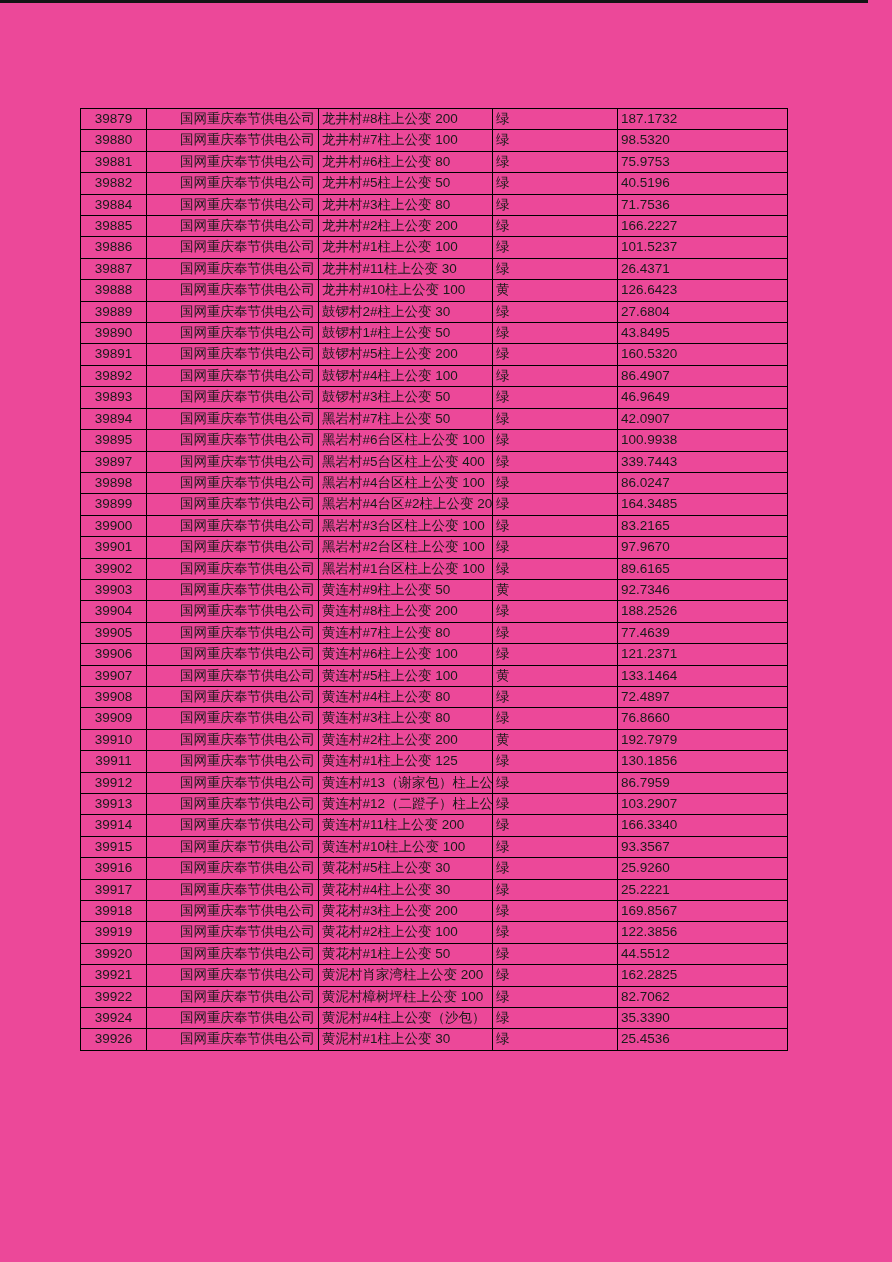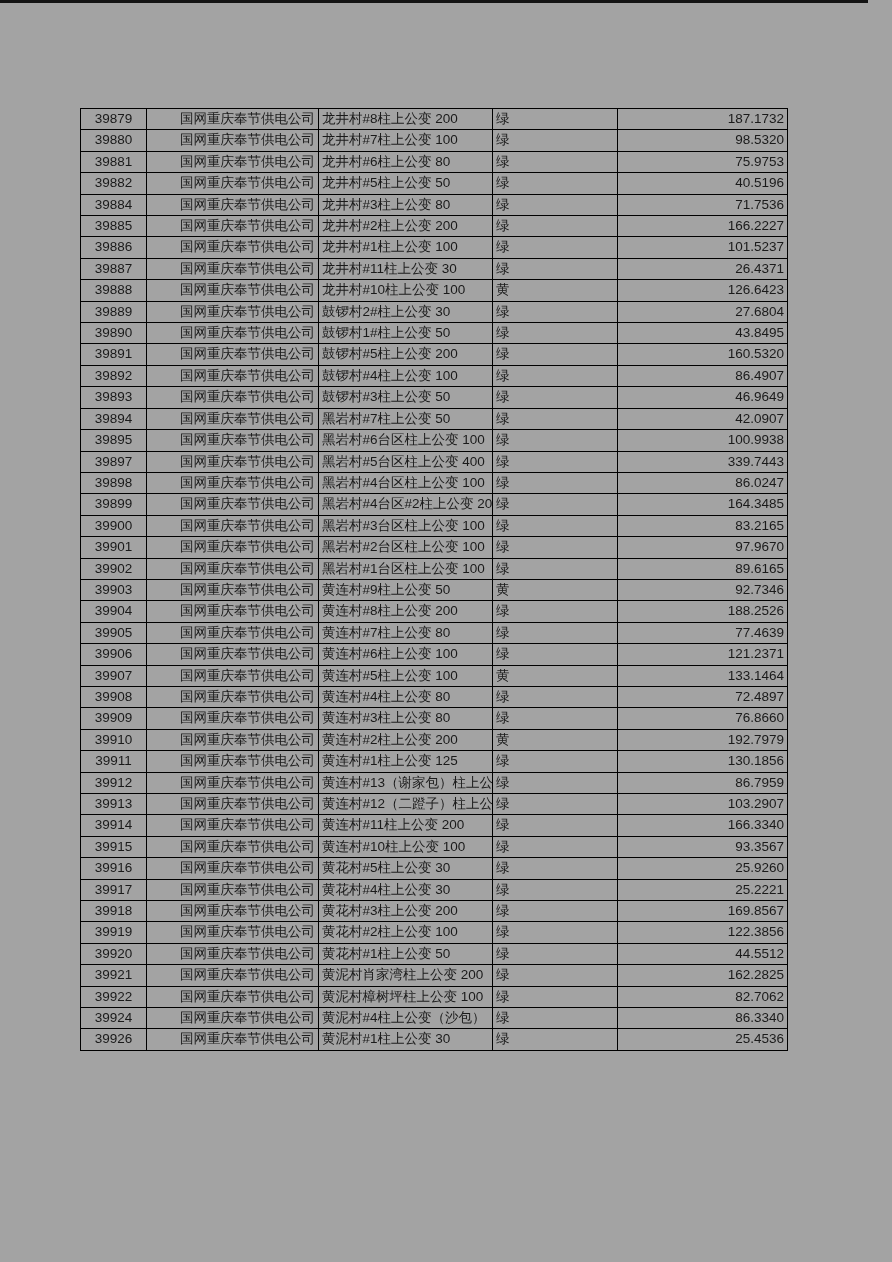--- a/index.html
+++ b/index.html
@@ -4,21 +4,21 @@
 <style>
   html, body {
     margin: 0;
     padding: 0;
     background: #ffffff;
   }
   .page {
     position: relative;
     width: 892px;
     height: 1262px;
-    background: #a3a3a3;
+    background: #ec4899;
     overflow: hidden;
     font-family: "Liberation Sans", "DejaVu Sans", sans-serif;
   }
   .top-rule {
     position: absolute;
     left: 0;
     top: 0;
     width: 868px;
     height: 3px;
     background: #141414;
@@ -41,21 +41,21 @@
     font-size: 13.5px;
     color: #1a1a1a;
     white-space: nowrap;
     overflow: hidden;
     box-sizing: border-box;
   }
   td.c-id     { width: 66px;  text-align: center; }
   td.c-company{ width: 172px; text-align: right; }
   td.c-name   { width: 174px; text-align: left; }
   td.c-status { width: 125px; text-align: left; }
-  td.c-value  { width: 170px; text-align: right; }
+  td.c-value  { width: 170px; text-align: left; }
 </style>
 </head>
 <body>
 
 <div class="page">
   <div class="top-rule"></div>
   <div class="data-table-wrap">
     <table class="data-table">
       <tbody id="table-body">
           <tr>
@@ -350,21 +350,21 @@
             <td class="c-company">国网重庆奉节供电公司</td>
             <td class="c-name">黄泥村樟树坪柱上公变 100</td>
             <td class="c-status">绿</td>
             <td class="c-value">82.7062</td>
           </tr>
           <tr>
             <td class="c-id">39924</td>
             <td class="c-company">国网重庆奉节供电公司</td>
             <td class="c-name">黄泥村#4柱上公变（沙包）</td>
             <td class="c-status">绿</td>
-            <td class="c-value">86.3340</td>
+            <td class="c-value">35.3390</td>
           </tr>
           <tr>
             <td class="c-id">39926</td>
             <td class="c-company">国网重庆奉节供电公司</td>
             <td class="c-name">黄泥村#1柱上公变 30</td>
             <td class="c-status">绿</td>
             <td class="c-value">25.4536</td>
           </tr>
         </tbody>
     </table>

